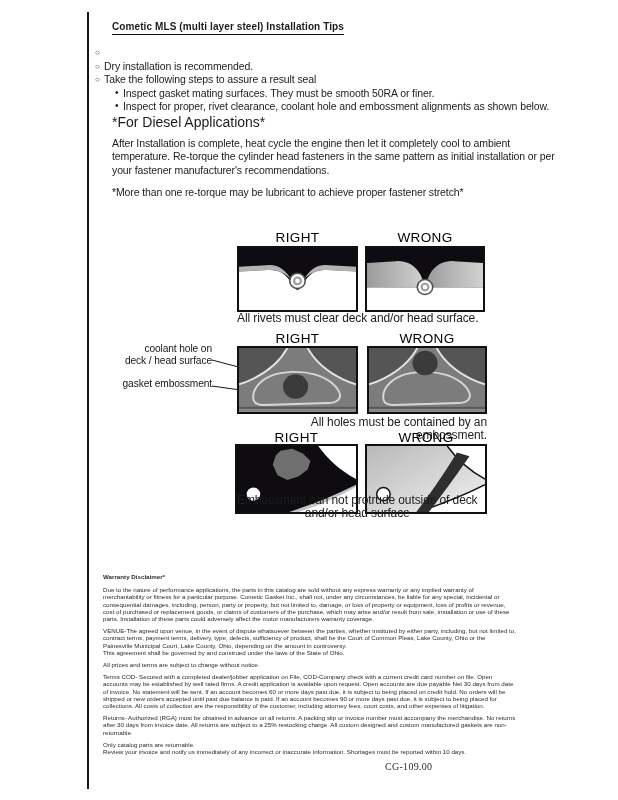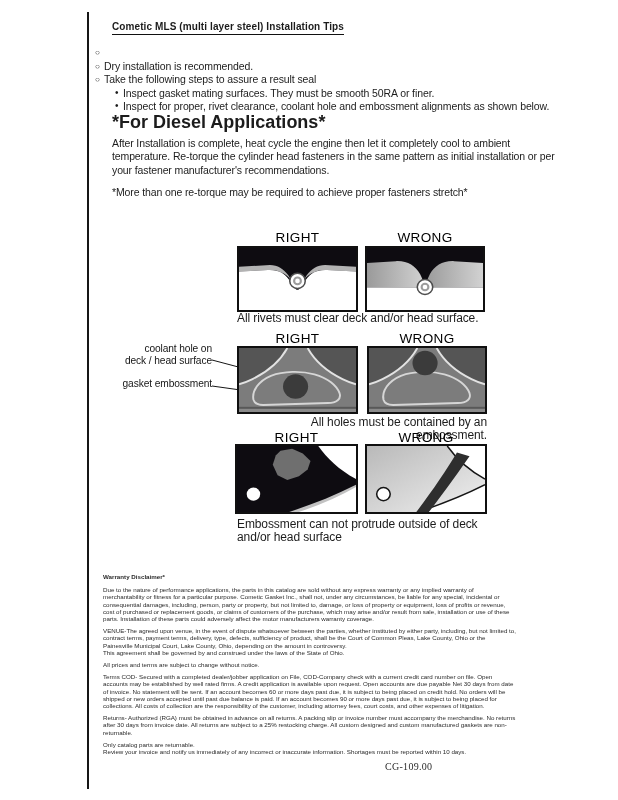--- a/index.html
+++ b/index.html
@@ -7,21 +7,21 @@
         font-family:"Liberation Sans",sans-serif;color:#1c1c1c;}
   .vline{position:absolute;left:87px;top:12px;width:1.5px;height:777px;background:#161616;}
   .title{position:absolute;left:112px;top:21px;font-size:10px;font-weight:bold;
          border-bottom:1.6px solid #111;padding-bottom:2px;letter-spacing:.1px;}
   .bullets{position:absolute;left:95px;top:46px;width:460px;font-size:10.5px;line-height:12.7px;letter-spacing:-.1px;}
   .brow{display:flex;}
   .bmark{width:9px;flex:0 0 9px;font-size:8px;padding-top:1px;}
   .sub{margin-left:20px;}
   .smark{width:8px;flex:0 0 8px;font-size:10px;}
   .diesel{position:absolute;left:112px;top:116px;width:452px;font-size:10.5px;line-height:13.2px;letter-spacing:-.12px;}
-  .diesel h2{font-size:18px;font-weight:bold;margin:0 0 8px 0;letter-spacing:0;}
+  .diesel h2{font-size:14px;font-weight:normal;margin:0 0 8px 0;letter-spacing:0;}
   .diesel p{margin:0 0 9px 0;}
   .diesel p:last-child{margin:0;}
   .lbl{position:absolute;font-size:13.5px;color:#000000;text-align:center;letter-spacing:.4px;}
   .dbox{position:absolute;border:2px solid #101010;box-sizing:border-box;background:#fff;}
   .dbox svg{display:block;width:100%;height:100%;}
   .cap{position:absolute;font-size:12px;color:#1c1c1c;letter-spacing:-.1px;line-height:12.5px;}
   .ann{position:absolute;width:105px;text-align:right;font-size:10.2px;line-height:11.8px;letter-spacing:-.1px;color:#161616;}
   .leader{position:absolute;left:210px;top:355px;width:92px;height:45px;}
   .disclaimer{position:absolute;left:103px;top:573px;width:413px;font-size:6.2px;
               line-height:7.2px;color:#2a2a2a;letter-spacing:0;}
@@ -57,21 +57,21 @@
     </div>
     <div class="brow sub">
       <span class="smark">•</span>
       <span>Inspect for proper, rivet clearance, coolant hole and embossment alignments as shown below.</span>
     </div>
   </div>
 
   <div class="diesel">
     <h2>*For Diesel Applications*</h2>
     <p>After Installation is complete, heat cycle the engine then let it completely cool to ambient temperature. Re-torque the cylinder head fasteners in the same pattern as initial installation or per your fastener manufacturer's recommendations.</p>
-    <p>*More than one re-torque may be required to achieve proper fasteners stretch*</p>
+    <p>*More than one re-torque may be lubricant to achieve proper fastener stretch*</p>
   </div>
 
   <div class="lbl" style="left:237px;top:230px;width:121px;">RIGHT</div>
   <div class="lbl" style="left:365px;top:230px;width:120px;">WRONG</div>
 
   <div class="dbox" style="left:237px;top:246px;width:121px;height:66px;">
     <svg viewBox="0 0 121 66" preserveAspectRatio="none">
       <rect x="0" y="0" width="121" height="66" fill="#0e0c11"></rect>
       <path d="M0,20 L32,18 C40,18 46,22 51,29 L54,34 C48,27 41,23.5 32,23.5 L0,25 Z" fill="#b3b3b3"></path>
       <path d="M121,20 L89,18 C81,18 75,22 70,29 L67,34 C73,27 80,23.5 89,23.5 L121,25 Z" fill="#b3b3b3"></path>
@@ -171,21 +171,21 @@
       </defs>
       <rect x="0" y="0" width="122" height="70" fill="#ffffff"></rect>
       <path d="M0,0 L83,0 C92,13 104,25 122,35 L122,41 C99,53 76,62 53,70 L0,70 Z" fill="url(#g3)"></path>
       <path d="M83,0 C92,13 104,25 122,35" fill="none" stroke="#161616" stroke-width="1.6"></path>
       <path d="M53,70 C76,62 99,53 122,41" fill="none" stroke="#161616" stroke-width="1.6"></path>
       <path d="M93,7 C82,26 68,47 51,70 L64,70 C82,46 96,26 106,11 Z" fill="#2e2e2e"></path>
       <circle cx="17" cy="51" r="7" fill="#ffffff" stroke="#161616" stroke-width="1.6"></circle>
     </svg>
   </div>
 
-  <div class="cap" style="left:237px;top:518px;">
+  <div class="cap" style="left:237px;top:494px;text-align:center;">
     <div>Embossment can not protrude outside of deck</div>
     <div>and/or head surface</div>
   </div>
 
   <div class="disclaimer">
     <div class="dh">Warranty Disclaimer*</div>
     <p>Due to the nature of performance applications, the parts in this catalog are sold without any express warranty or any implied warranty of merchantability or fitness for a particular purpose.  Cometic Gasket Inc., shall not, under any circumstances, be liable for any special, incidental or consequential damages, including, person, party or property, but not limited to, damage, or loss of property or equipment, loss of profits or revenue, cost of purchased or replacement goods, or claims of customers of the purchase, which may arise and/or result from sale, installation or use of these parts.  Installation of these parts could adversely affect the motor manufacturers warranty coverage.</p>
     <p class="tight">VENUE-The agreed upon venue, in the event of dispute whatsoever between the parties, whether instituted by either party, including, but not limited to, contract terms, payment terms, delivery, type, defects, sufficiency of product, shall be the Court of Common Pleas, Lake County, Ohio or the Painesville Municipal Court, Lake County, Ohio, depending on the amount in controversy.</p>
     <p>This agreement shall be governed by and construed under the laws of the State of Ohio.</p>
     <p>All prices and terms are subject to change without notice.</p>

